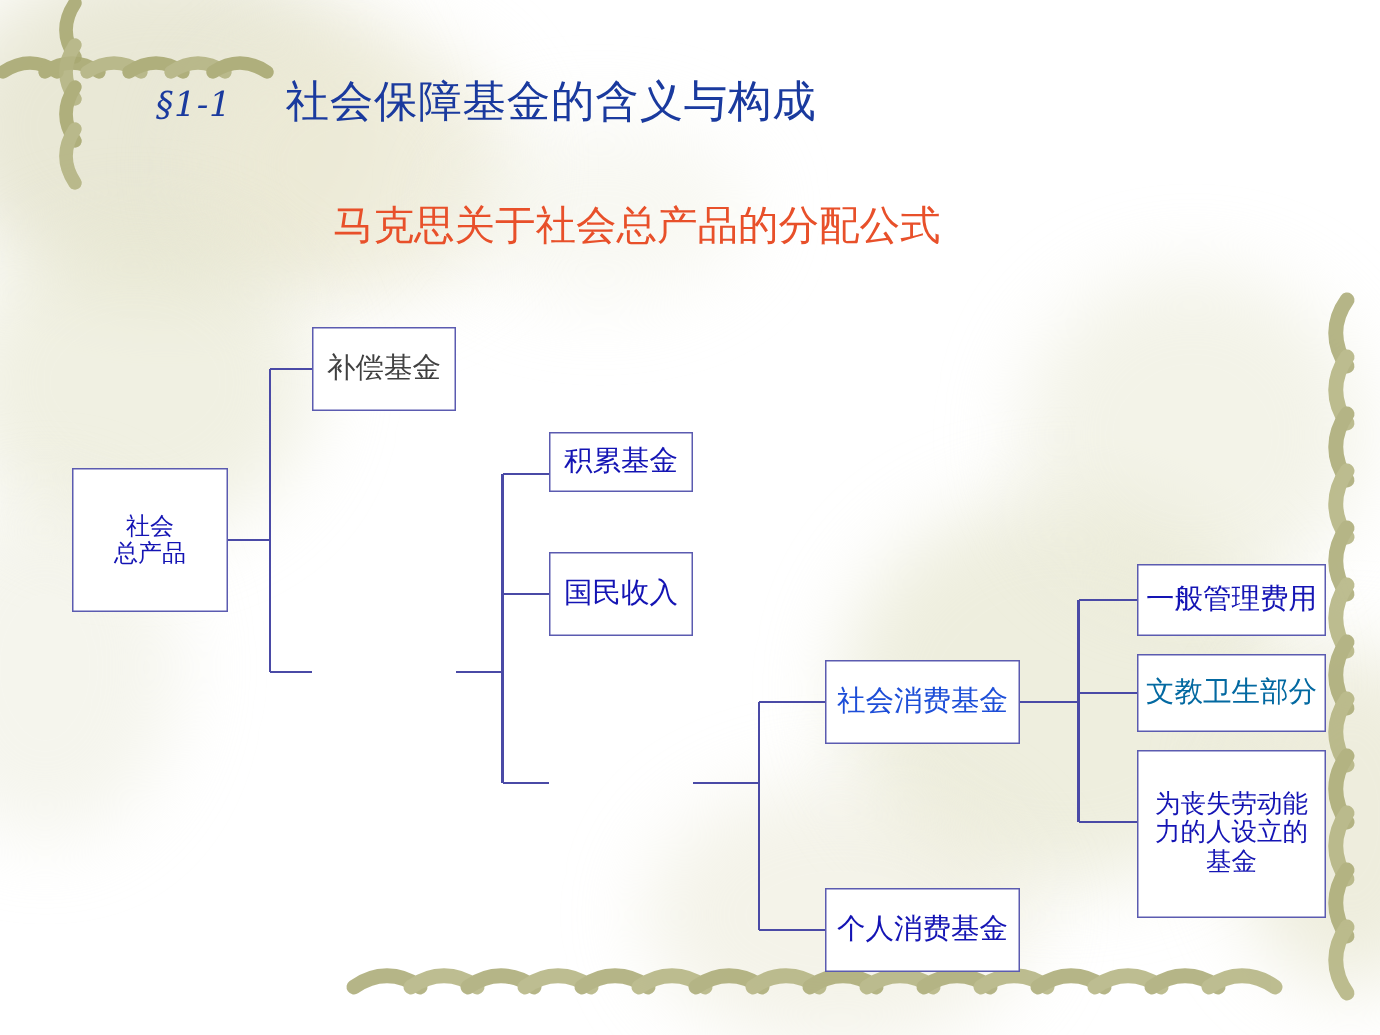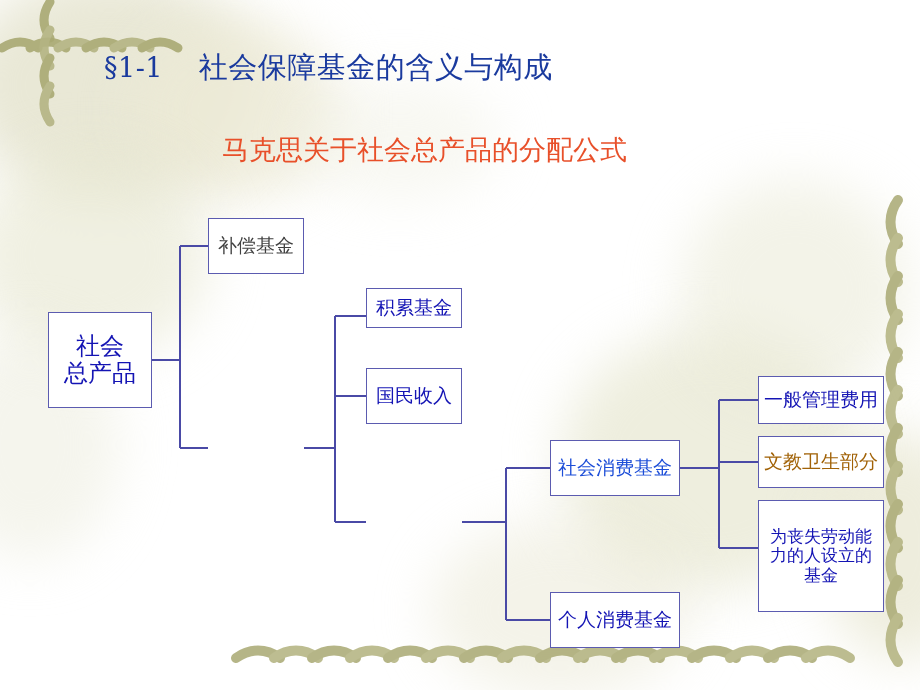--- a/index.html
+++ b/index.html
@@ -28,21 +28,21 @@
 
   
   .deco{position:absolute;pointer-events:none;}
 
   
   .title{
     position:absolute;left:104px;top:48px;
     font-size:29px;color:#1a3a9e;letter-spacing:.5px;white-space:nowrap;
     font-family:"DejaVu Serif","Liberation Serif",serif;
   }
-  .title .sec{font-size:27px;}
+  .title .sec{font-size:23px;font-style:italic;}
   .subtitle{
     position:absolute;left:222px;top:132px;
     font-size:27px;color:#e8502a;white-space:nowrap;
     font-family:"DejaVu Serif","Liberation Serif",serif;
   }
 
   
   #diagram{position:absolute;left:0;top:0;width:920px;height:690px;}
   .node{
     position:absolute;
@@ -50,21 +50,21 @@
     background:#ffffff;
     color:#1414b4;
     font-family:"DejaVu Serif","Liberation Serif",serif;
     display:flex;align-items:center;justify-content:center;
     text-align:center;
     line-height:1.12;
     font-size:19px;
     box-sizing:border-box;
     white-space:pre-line;
   }
-  .node.big{font-size:24px;}
+  .node.big{font-size:16px;}
   .node.sm{font-size:17px;}
 </style>
 </head>
 <body>
 
 <div id="slide">
 
   <div class="wm wm-a"></div>
   <div class="wm wm-b"></div>
   <div class="wm wm-c"></div>
@@ -163,19 +163,19 @@
 
   <div id="diagram">
       <div class="node big" style="left: 48px; top: 312px; width: 104px; height: 96px; border-color: rgb(91, 91, 176); color: rgb(20, 20, 180);">社会
 总产品</div>
       <div class="node" style="left: 208px; top: 218px; width: 96px; height: 56px; border-color: rgb(91, 91, 176); color: #404040;">补偿基金</div>
       <div class="node" style="left: 366px; top: 288px; width: 96px; height: 40px; border-color: rgb(91, 91, 176); color: rgb(20, 20, 180);">积累基金</div>
       <div class="node" style="left: 366px; top: 368px; width: 96px; height: 56px; border-color: rgb(91, 91, 176); color: rgb(20, 20, 180);">国民收入</div>
       <div class="node" style="left: 550px; top: 440px; width: 130px; height: 56px; border-color: rgb(91, 91, 176); color: #1d4ed8; text-align: center;">社会消费基金</div>
       <div class="node" style="left: 550px; top: 592px; width: 130px; height: 56px; border-color: rgb(91, 91, 176); color: rgb(20, 20, 180);">个人消费基金</div>
       <div class="node" style="left: 758px; top: 376px; width: 126px; height: 48px; border-color: rgb(91, 91, 176); color: rgb(20, 20, 180);">一般管理费用</div>
-      <div class="node" style="left: 758px; top: 436px; width: 126px; height: 52px; border-color: rgb(91, 91, 176); color: #a16207; text-align: center;">文教卫生部分</div>
+      <div class="node" style="left: 758px; top: 436px; width: 126px; height: 52px; border-color: rgb(91, 91, 176); color: #0369a1; text-align: center;">文教卫生部分</div>
       <div class="node sm" style="left: 758px; top: 500px; width: 126px; height: 112px; border-color: rgb(91, 91, 176); color: rgb(20, 20, 180);">为丧失劳动能
 力的人设立的
 基金</div>
     </div>
 
 </div>
 
 </body></html>

